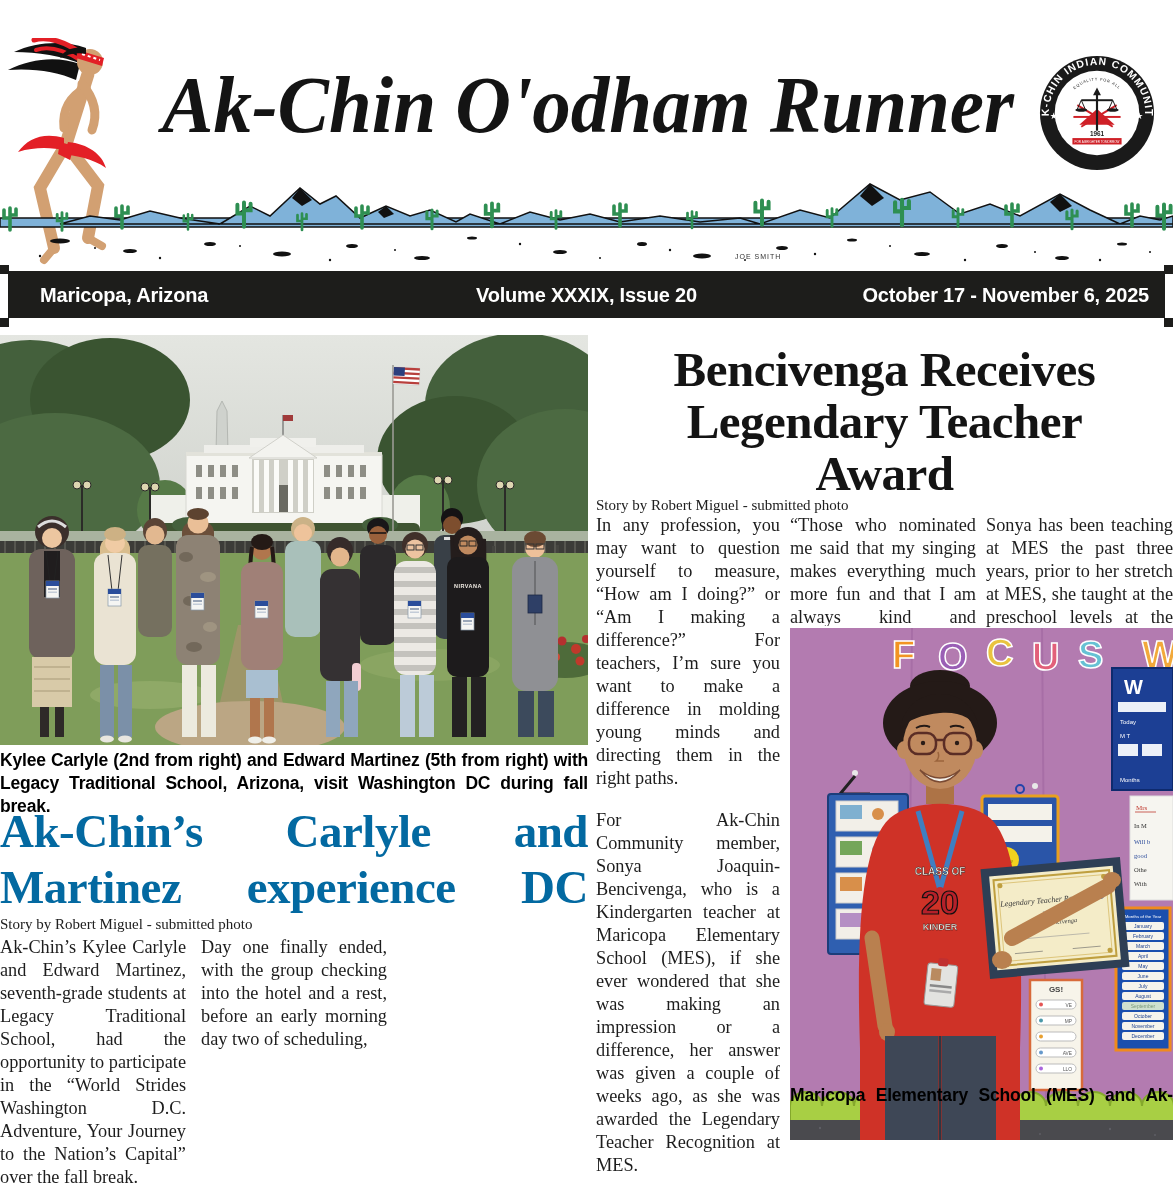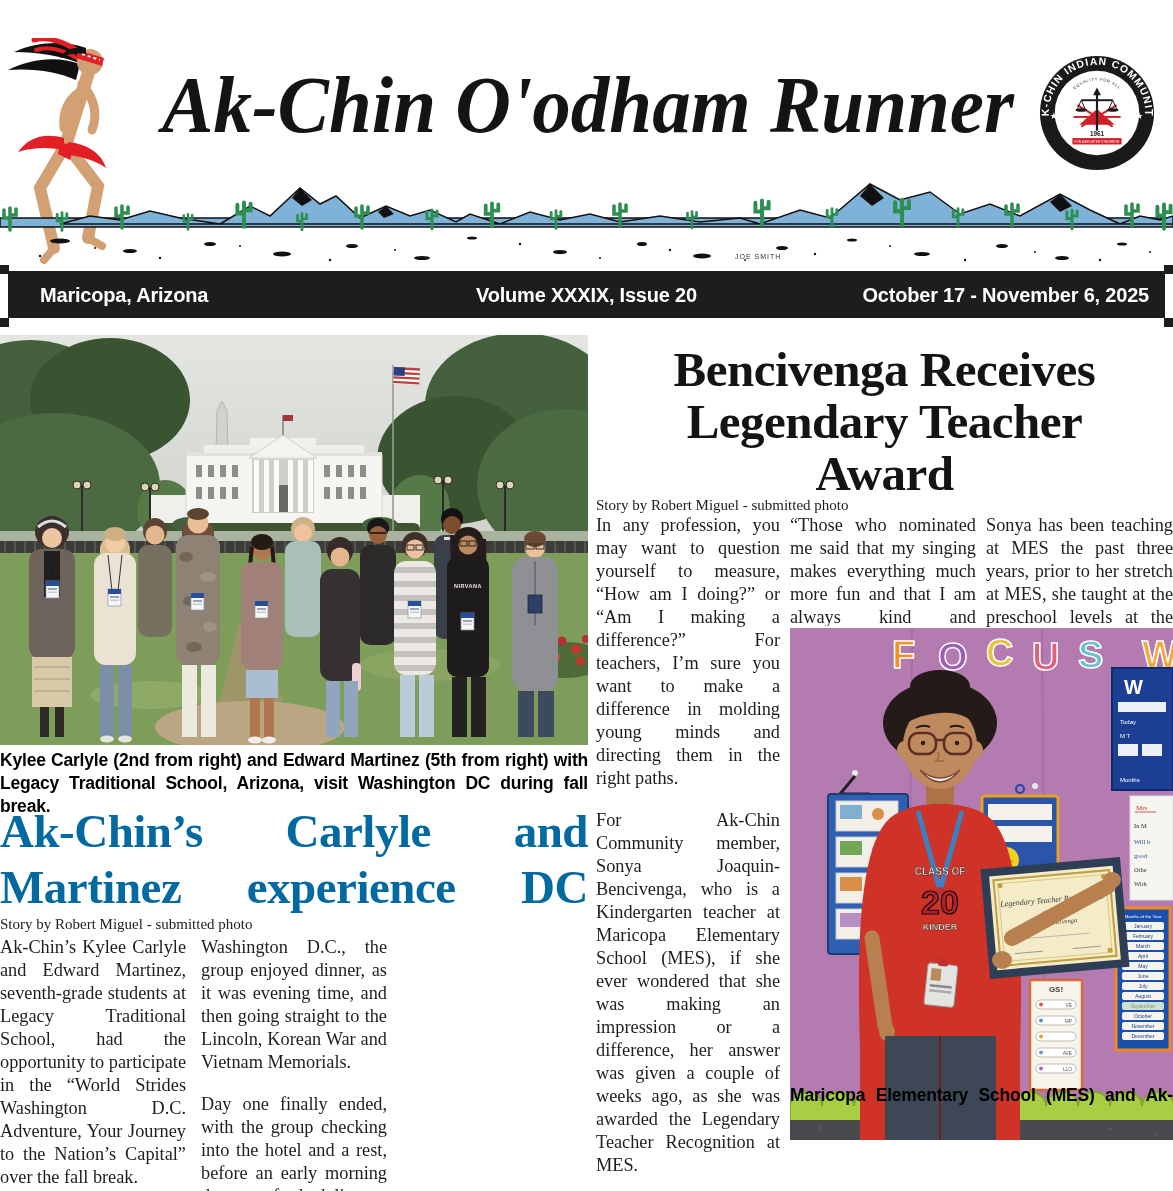--- a/index.html
+++ b/index.html
@@ -441,21 +441,20 @@
   <div class="dc-headline">
     <div>Ak-Chin’s Carlyle and</div>
     <div>Martinez experience DC</div>
   </div>
   <div class="abs byline" style="left:0;top:916px;width:588px">Story by Robert Miguel - submitted photo</div>
 
   <div class="col" style="left:0;top:936px;width:186px;height:255px">
     <p>Ak-Chin’s Kylee Carlyle and Edward Martinez, seventh-grade students at Legacy Traditional School, had the opportunity to participate in the “World Strides Washington D.C. Adventure, Your Journey to the Nation’s Capital” over the fall break.</p>
   </div>
   <div class="col" style="left:201px;top:936px;width:186px;height:255px">
-    <p>Washington D.C., the group enjoyed dinner, as it was evening time, and then going straight to the Lincoln, Korean War and Vietnam Memorials.</p>
     <p>Day one finally ended, with the group checking into the hotel and a rest, before an early morning day two of scheduling,</p>
   </div>
 
   <div class="t-headline">
     <div>Bencivenga Receives</div>
     <div>Legendary Teacher</div>
     <div>Award</div>
   </div>
   <div class="abs byline" style="left:596px;top:497px;width:577px">Story by Robert Miguel - submitted photo</div>
 

